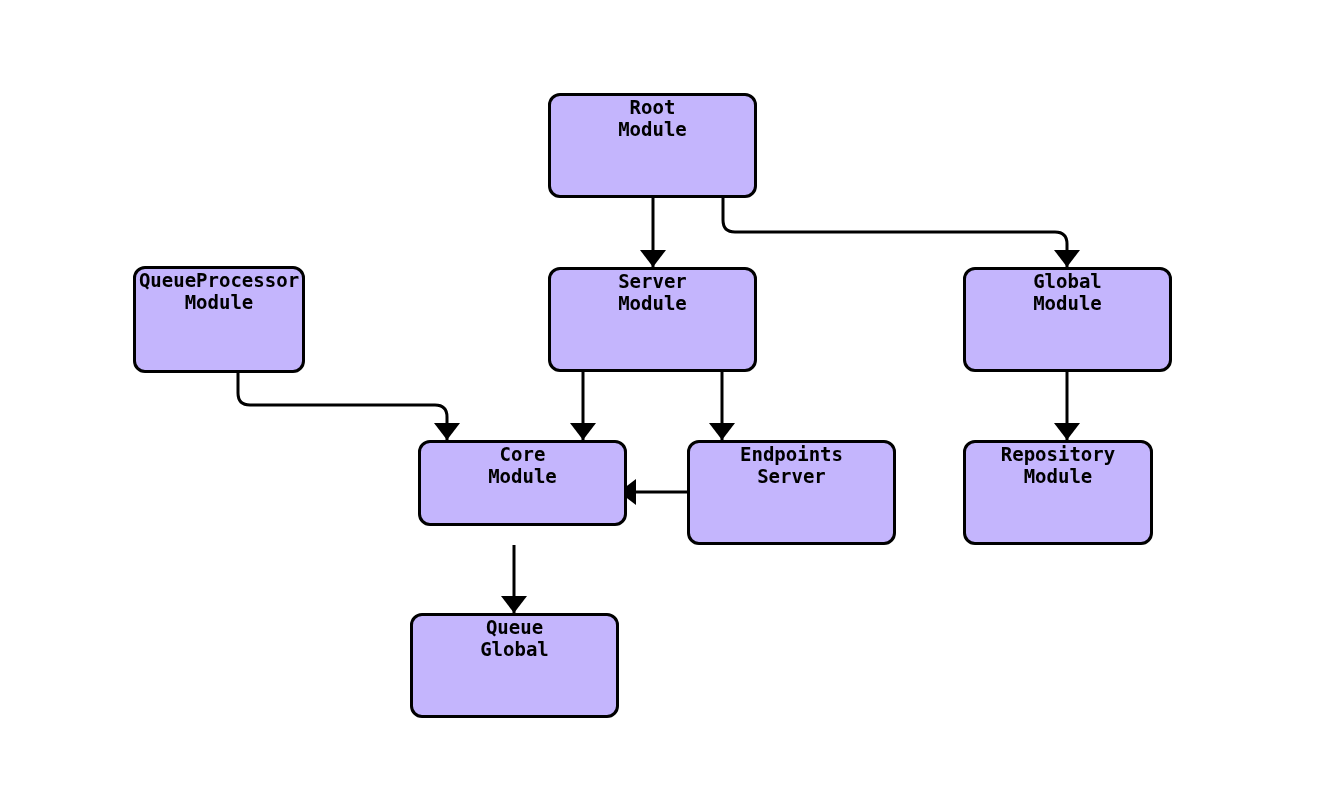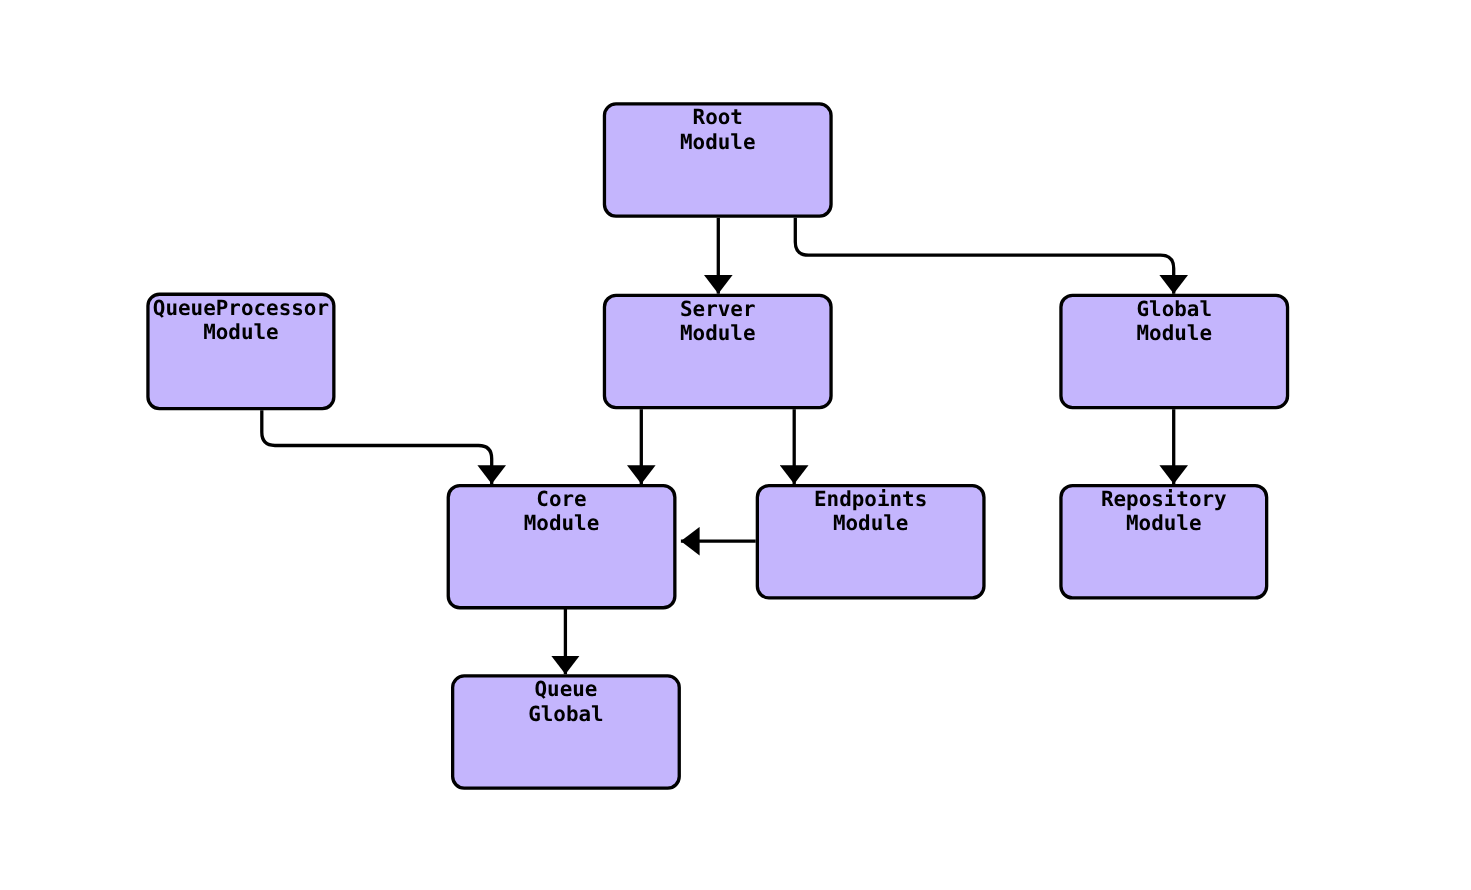--- a/index.html
+++ b/index.html
@@ -80,27 +80,27 @@
 Module</span>
       </div>
       <div class="node" style="left: 548px; top: 267px; width: 209px; height: 105px;">
         <span class="node-label">Server
 Module</span>
       </div>
       <div class="node" style="left: 963px; top: 267px; width: 209px; height: 105px;">
         <span class="node-label">Global
 Module</span>
       </div>
-      <div class="node" style="left: 406px; top: 440px; width: 209px; height: 114px;">
+      <div class="node" style="left: 418px; top: 440px; width: 209px; height: 86px;">
         <span class="node-label">Core
 Module</span>
       </div>
       <div class="node" style="left: 687px; top: 440px; width: 209px; height: 105px;">
         <span class="node-label">Endpoints
-Module</span>
+Server</span>
       </div>
       <div class="node" style="left: 963px; top: 440px; width: 190px; height: 105px;">
         <span class="node-label">Repository
 Module</span>
       </div>
       <div class="node" style="left: 410px; top: 613px; width: 209px; height: 105px;">
         <span class="node-label">Queue
 Global</span>
       </div>
     </div>

